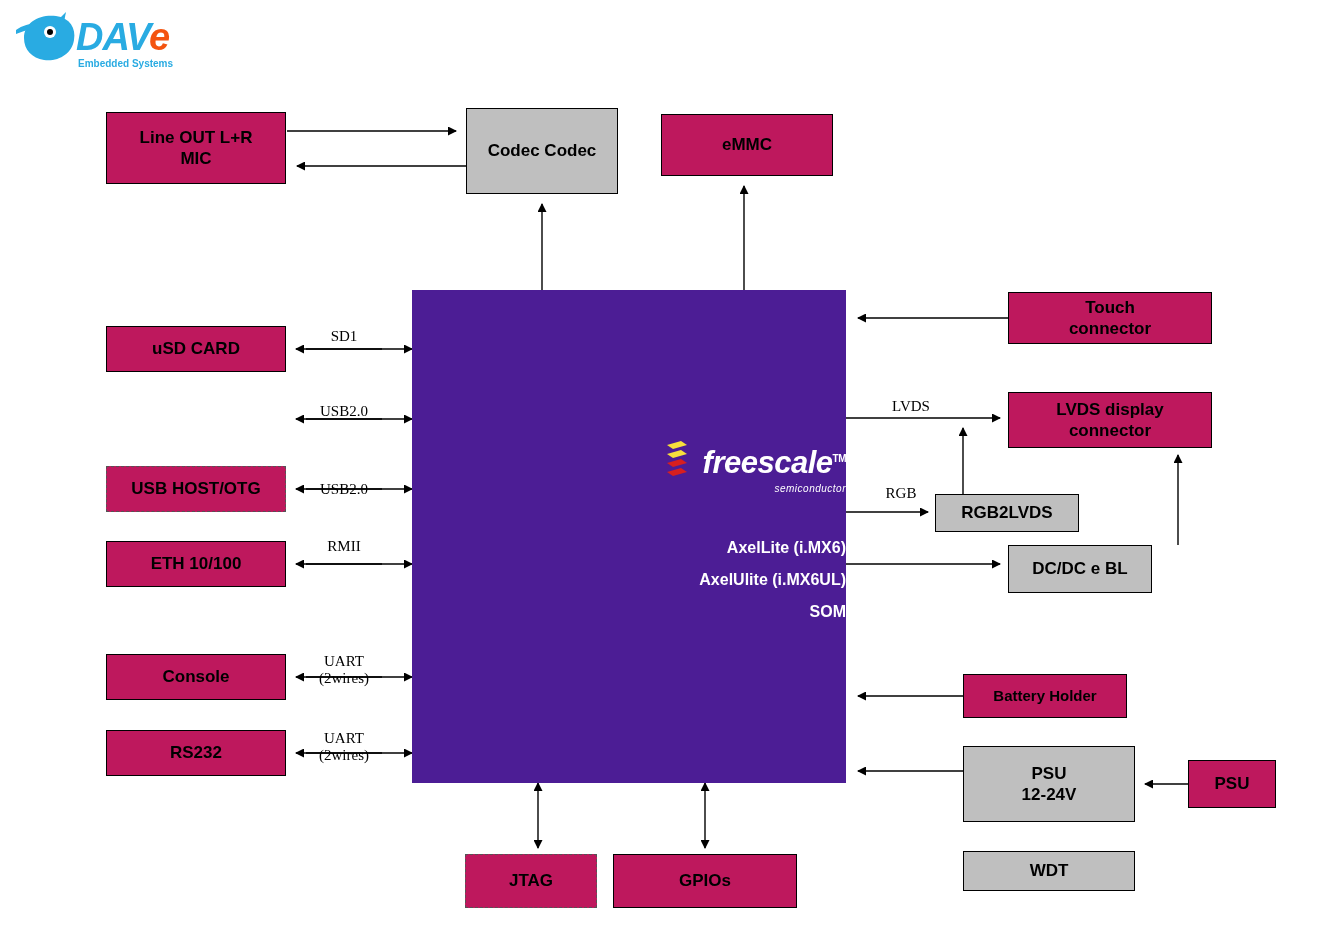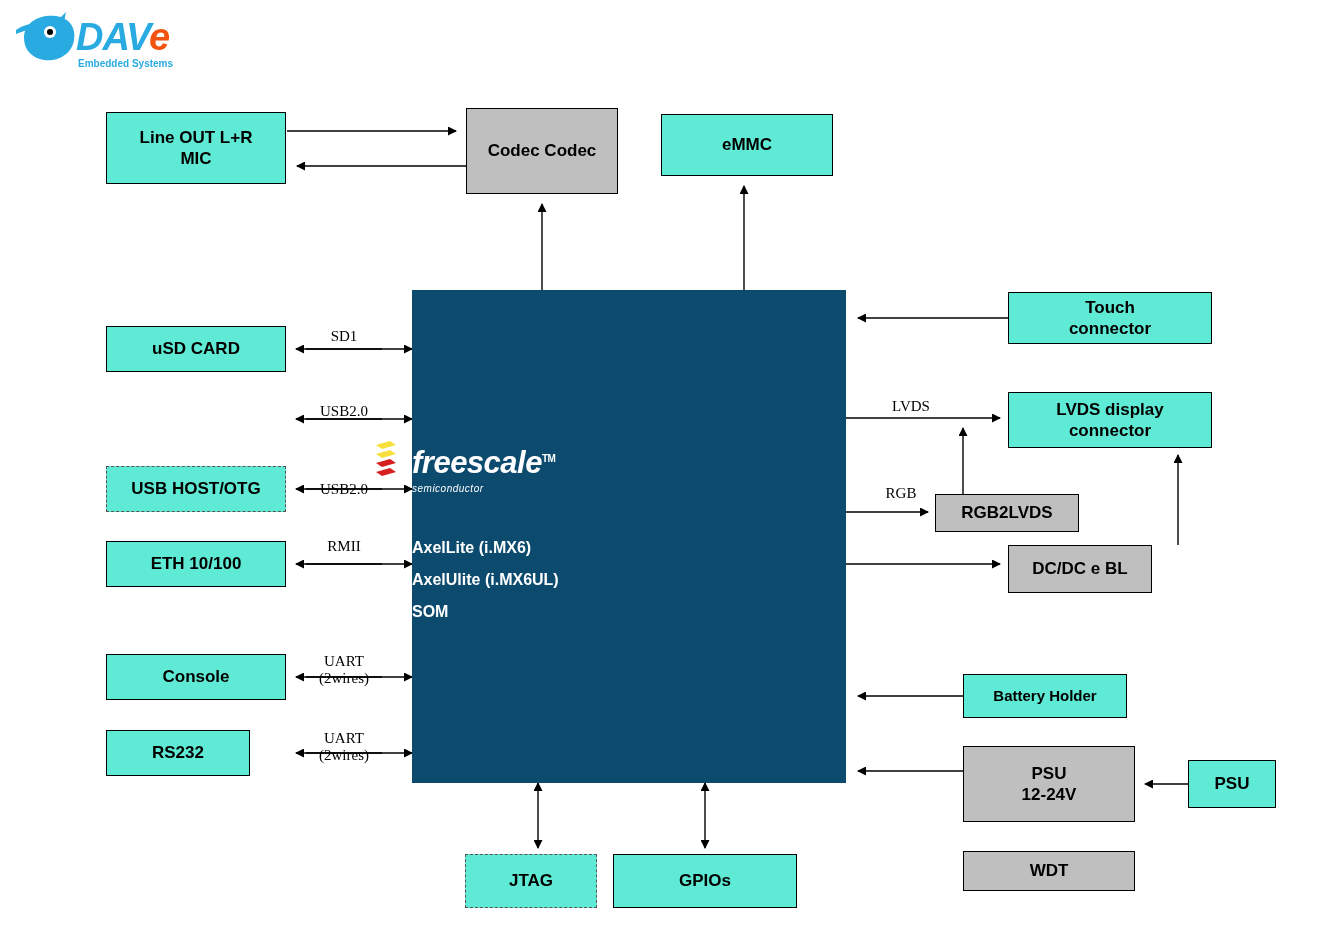--- a/index.html
+++ b/index.html
@@ -19,40 +19,40 @@
   }
   .box {
     position: absolute;
     box-sizing: border-box;
     display: flex;
     align-items: center;
     justify-content: center;
     text-align: center;
     font-weight: bold;
     color: #000;
-    background: #5eead4;
+    background: #be185d;
     border: 1px solid #000;
     line-height: 1.25;
   }
   .box.gray {
     background: #bfbfbf;
   }
   .box.dashed {
     border: 1px dashed #555;
   }
   .box .lines {
     white-space: pre-line;
   }
   .soc {
     position: absolute;
     box-sizing: border-box;
-    background: #0c4a6e;
+    background: #4c1d95;
     display: flex;
     flex-direction: column;
-    align-items: flex-start;
+    align-items: flex-end;
     justify-content: center;
   }
   .soc-brand {
     color: #ffffff;
     font-style: italic;
     font-weight: bold;
     font-size: 31px;
     letter-spacing: -0.5px;
     margin-bottom: 2px;
     position: relative;
@@ -242,21 +242,21 @@
     </div>
 
   <div class="box" style="left:106px; top:541px; width:180px; height:46px; font-size:17px;">
       <span class="lines">ETH 10/100</span>
     </div>
 
   <div class="box" style="left:106px; top:654px; width:180px; height:46px; font-size:17px;">
       <span class="lines">Console</span>
     </div>
 
-  <div class="box" style="left:106px; top:730px; width:144px; height:46px; font-size:17px;">
+  <div class="box" style="left:106px; top:730px; width:180px; height:46px; font-size:17px;">
       <span class="lines">RS232</span>
     </div>
 
   <div class="box" style="left:613px; top:854px; width:184px; height:54px; font-size:17px;">
       <span class="lines">GPIOs</span>
     </div>
 
   <div class="box dashed" style="left:465px; top:854px; width:132px; height:54px; font-size:17px;">
       <span class="lines">JTAG</span>
     </div>

